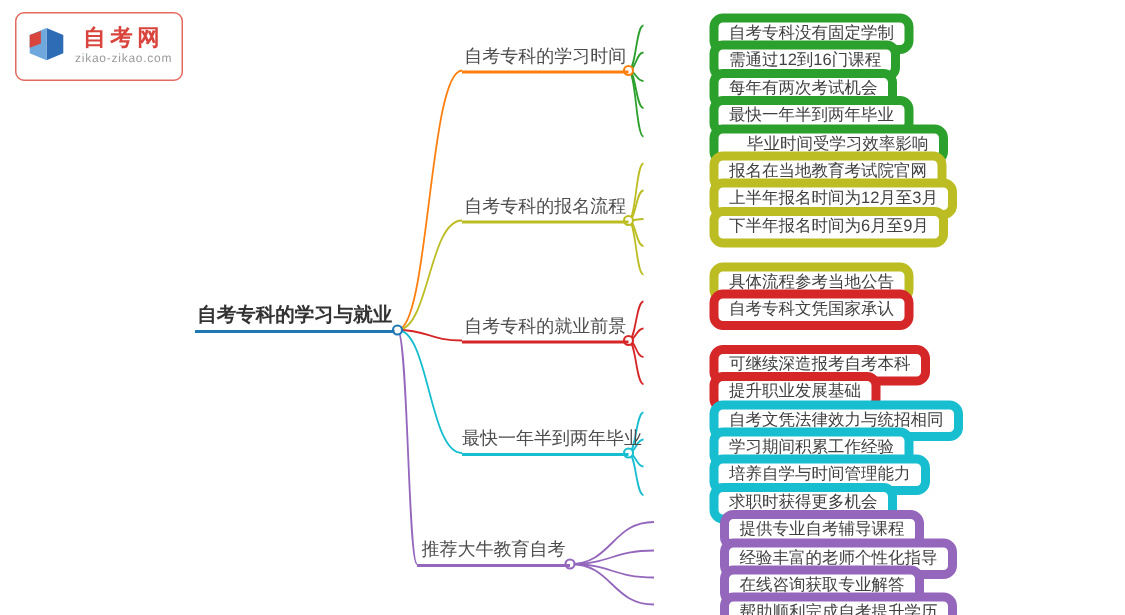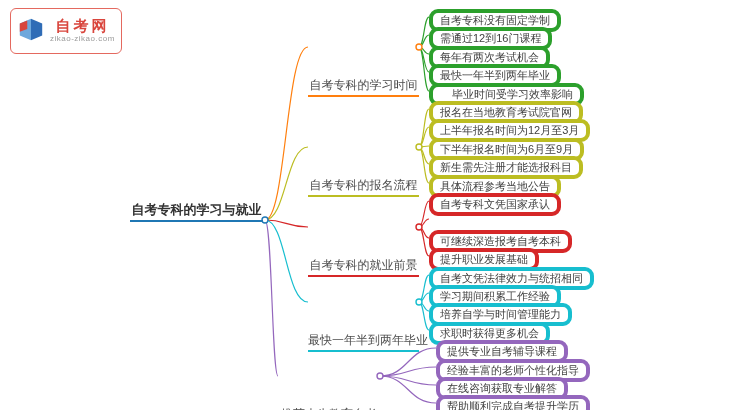--- a/index.html
+++ b/index.html
@@ -3,26 +3,27 @@
 <meta charset="utf-8">
 <style>
   html,body{margin:0;padding:0;background:#fff;}
   #canvas{
     position:relative;width:750px;height:410px;background:#ffffff;overflow:hidden;
     font-family:"Liberation Sans","DejaVu Sans",sans-serif;
   }
   #links{position:absolute;left:0;top:0;width:750px;height:410px;}
   .leaf{
     position:absolute;font-size:11px;line-height:15px;padding:0 7px;
-    border:4px solid #3b82f6;border-radius:9px;background:#fff;color:#404040;
+    border:6px solid #3b82f6;border-radius:9px;background:#fff;color:#404040;
     white-space:nowrap;
+    margin-left:44px;
   }
   .branch{
     position:absolute;height:17px;line-height:15px;font-size:12px;text-align:center;
-    color:#4d4d4d;border-bottom:2px solid #999;white-space:nowrap;margin-top:48px;
+    color:#4d4d4d;border-bottom:2px solid #999;white-space:nowrap;
   }
   .root{
     position:absolute;left:130px;top:202px;width:133px;height:18px;line-height:16px;
     font-size:13px;font-weight:bold;text-align:center;color:#333;
     border-bottom:2px solid #1f77b4;white-space:nowrap;
   }
   .logo-box{
     position:absolute;left:10px;top:8px;width:112px;height:46px;background:#fff;
     border:1px solid #e4695f;border-radius:6px;display:flex;align-items:center;
     padding:12px 6px;box-sizing:border-box;gap:5px;
@@ -103,21 +104,20 @@
 
   <div class="leaf" style="left: 429px; top: 9px; border-color: rgb(44, 160, 44);">自考专科没有固定学制</div>
   <div class="leaf" style="left: 429px; top: 27px; border-color: rgb(44, 160, 44);">需通过12到16门课程</div>
   <div class="leaf" style="left: 429px; top: 46px; border-color: rgb(44, 160, 44);">每年有两次考试机会</div>
   <div class="leaf" style="left: 429px; top: 64px; border-color: rgb(44, 160, 44);">最快一年半到两年毕业</div>
   <div class="leaf" style="left: 429px; top: 83px; border-color: rgb(44, 160, 44); padding-left: 19px;">毕业时间受学习效率影响</div>
 
   <div class="leaf" style="left: 429px; top: 101px; border-color: rgb(188, 189, 34);">报名在当地教育考试院官网</div>
   <div class="leaf" style="left: 429px; top: 119px; border-color: rgb(188, 189, 34);">上半年报名时间为12月至3月</div>
   <div class="leaf" style="left: 429px; top: 138px; border-color: rgb(188, 189, 34);">下半年报名时间为6月至9月</div>
-  <div class="leaf" style="left: 429px; top: 156px; border-color: rgb(188, 189, 34);">新生需先注册才能选报科目</div>
   <div class="leaf" style="left: 429px; top: 175px; border-color: rgb(188, 189, 34);">具体流程参考当地公告</div>
 
   <div class="leaf" style="left: 429px; top: 193px; border-color: rgb(214, 39, 40);">自考专科文凭国家承认</div>
   <div class="leaf" style="left: 429px; top: 230px; border-color: rgb(214, 39, 40); font-family: Liberation Serif, serif;">可继续深造报考自考本科</div>
   <div class="leaf" style="left: 429px; top: 248px; border-color: rgb(214, 39, 40);">提升职业发展基础</div>
 
   <div class="leaf" style="left: 429px; top: 267px; border-color: rgb(23, 190, 207);">自考文凭法律效力与统招相同</div>
   <div class="leaf" style="left: 429px; top: 285px; border-color: rgb(23, 190, 207);">学习期间积累工作经验</div>
   <div class="leaf" style="left: 429px; top: 303px; border-color: rgb(23, 190, 207);">培养自学与时间管理能力</div>
   <div class="leaf" style="left: 429px; top: 322px; border-color: rgb(23, 190, 207);">求职时获得更多机会</div>

